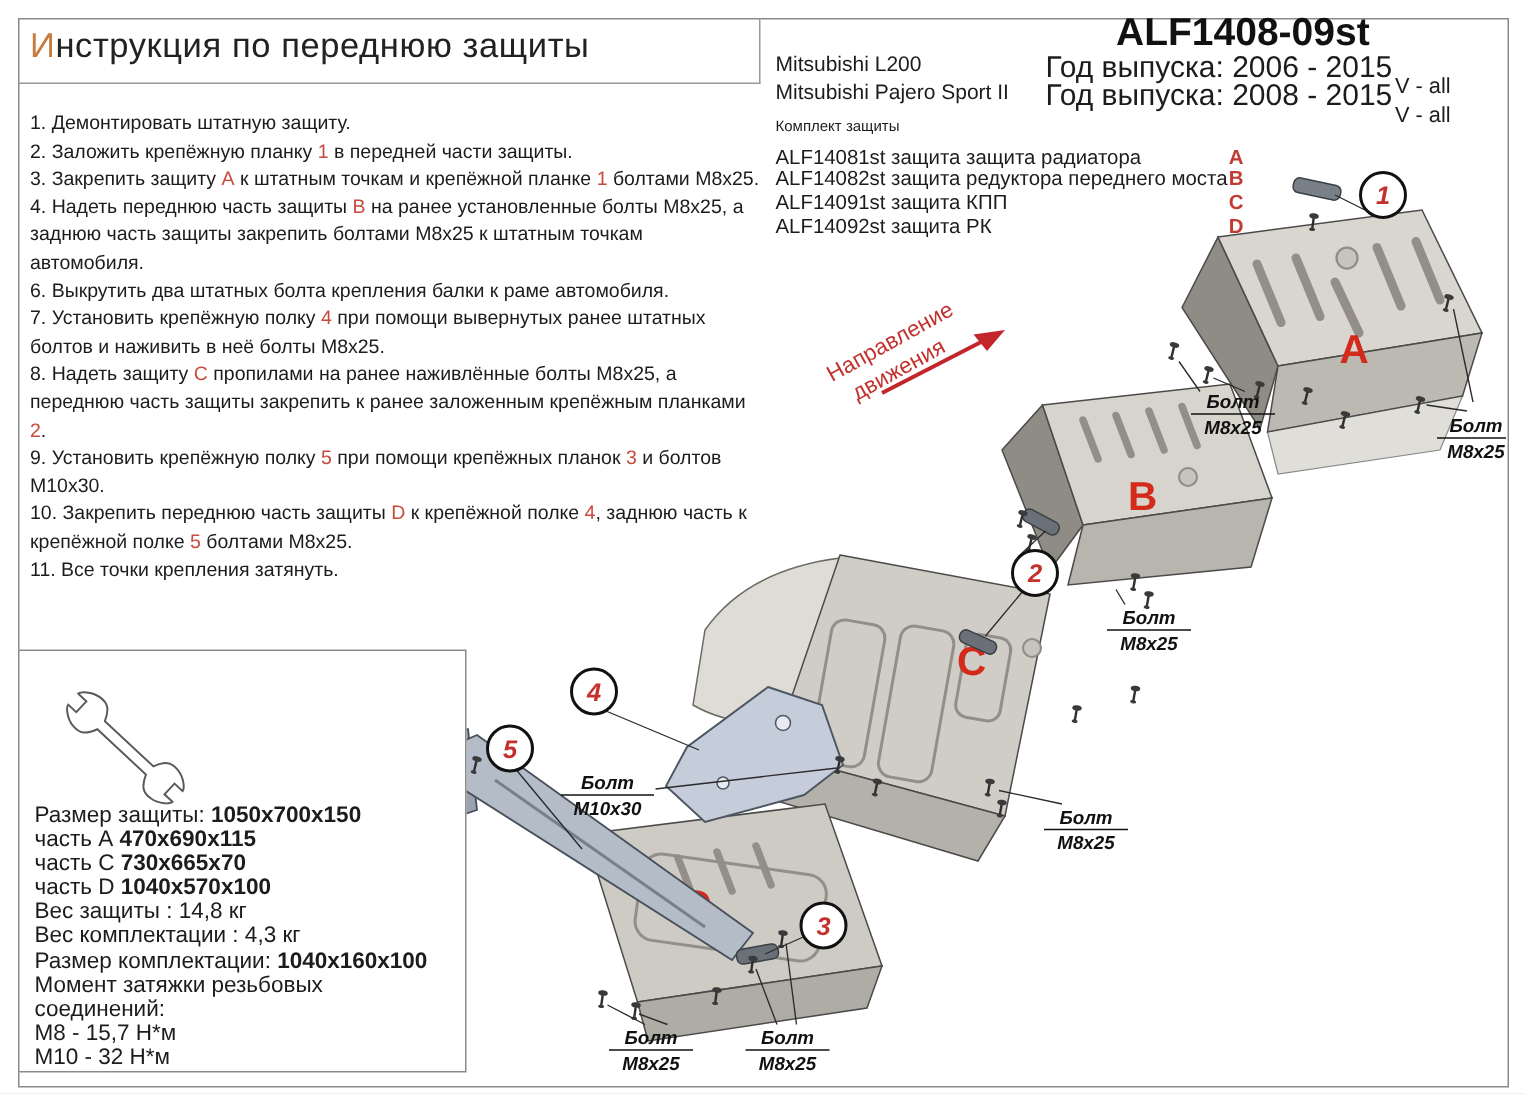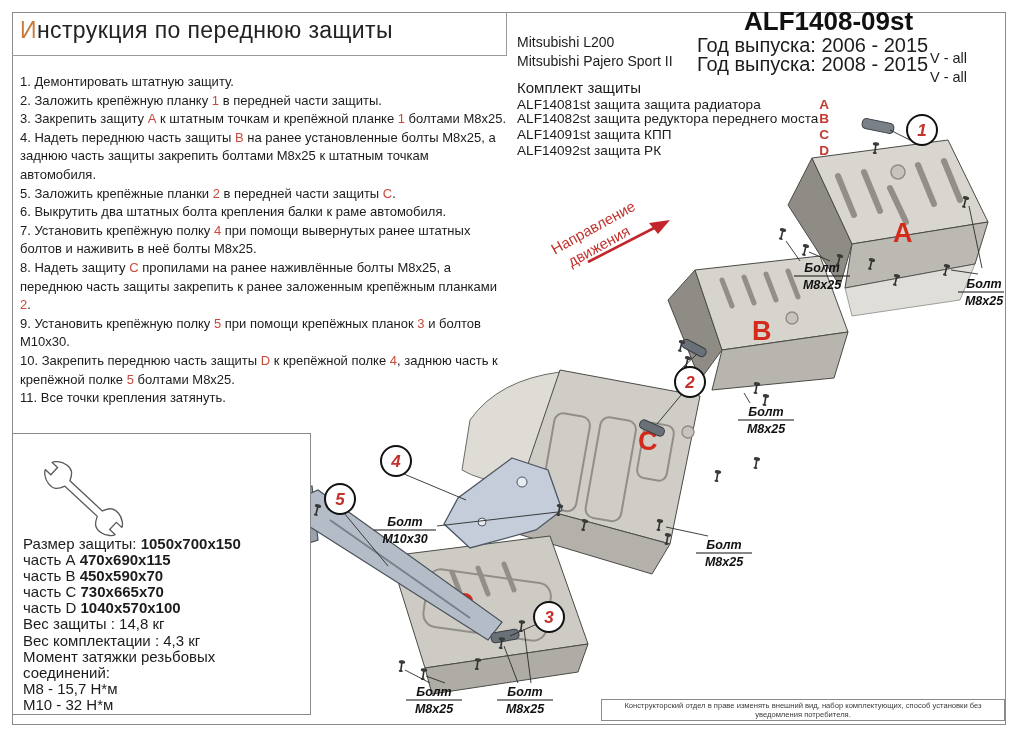--- a/index.html
+++ b/index.html
@@ -9,21 +9,21 @@
   }
   .page-border{position:absolute;left:12px;top:12px;width:992px;height:711px;border:1px solid #8a8a8a;}
   .title-box{position:absolute;left:12px;top:12px;width:494px;height:43px;border-right:1px solid #9a9a9a;border-bottom:1px solid #9a9a9a;}
   .page-title{position:absolute;left:20px;top:17px;font-size:23px;letter-spacing:.4px;color:#222;}
   .title-accent{color:#c77b3c;}
   .part-number{position:absolute;left:744px;top:6px;font-size:26px;font-weight:700;color:#111;}
   .vehicle-row{position:absolute;left:517px;width:470px;height:18px;font-size:14px;}
   .v-model{position:absolute;left:0;top:0;font-weight:400;}
   .v-years{position:absolute;left:180px;top:0;font-size:20px;}
   .v-variant{position:absolute;left:413px;top:16px;font-size:14.5px;}
-  .kit-heading{position:absolute;left:517px;top:79px;font-size:15px;}
+  .kit-heading{position:absolute;left:517px;top:79px;font-size:10px;}
   .kit-row{position:absolute;left:517px;width:312px;height:16px;font-size:13.6px;display:flex;justify-content:space-between;}
   .kit-letter{color:#c23b33;font-weight:600;}
   #instructions{position:absolute;left:20px;top:73px;width:487px;font-size:13px;line-height:18.6px;z-index:2;}
   #instructions p{margin:0;}
   .red{color:#c84a3c;}
   .bold{font-weight:700;}
   .specs-box{position:absolute;left:12px;top:433px;width:297px;height:280px;border:1px solid #8a8a8a;background:#fff;z-index:2;}
   .wrench-wrap{position:absolute;left:8px;top:8px;width:130px;height:115px;}
   #spec-lines{position:absolute;left:10px;top:102px;width:280px;font-size:15px;line-height:16.1px;}
   #spec-lines p{margin:0;}
@@ -72,54 +72,50 @@
   <div class="kit-row" style="top:143px">
     <span>ALF14092st защита РК</span>
     <span class="kit-letter">D</span>
   </div>
 
   <div id="instructions">
       <p><span>1. Демонтировать штатную защиту.</span></p>
       <p><span>2. Заложить крепёжную планку </span><span class="red">1</span><span> в передней части защиты.</span></p>
       <p><span>3. Закрепить защиту </span><span class="red">А</span><span> к штатным точкам и крепёжной планке </span><span class="red">1</span><span> болтами М8х25.</span></p>
       <p><span>4. Надеть переднюю часть защиты </span><span class="red">В</span><span> на ранее установленные болты М8х25, а заднюю часть защиты закрепить болтами М8х25 к штатным точкам автомобиля.</span></p>
-      <p><span>5. Заложить крепёжные планки </span><span class="red">2</span><span> в передней части защиты </span><span class="red">С</span><span>.</span></p>
       <p><span>6. Выкрутить два штатных болта крепления балки к раме автомобиля.</span></p>
       <p><span>7. Установить крепёжную полку </span><span class="red">4</span><span> при помощи вывернутых ранее штатных болтов и наживить в неё болты М8х25.</span></p>
       <p><span>8. Надеть защиту </span><span class="red">С</span><span> пропилами на ранее наживлённые болты М8х25, а переднюю часть защиты закрепить к ранее заложенным крепёжным планками </span><span class="red">2</span><span>.</span></p>
       <p><span>9. Установить крепёжную полку </span><span class="red">5</span><span> при помощи крепёжных планок </span><span class="red">3</span><span> и болтов М10х30.</span></p>
       <p><span>10. Закрепить переднюю часть защиты </span><span class="red">D</span><span> к крепёжной полке </span><span class="red">4</span><span>, заднюю часть к крепёжной полке </span><span class="red">5</span><span> болтами М8х25.</span></p>
       <p><span>11. Все точки крепления затянуть.</span></p>
     </div>
 
   <div class="specs-box">
     <div class="wrench-wrap">
       <svg width="130" height="115" viewBox="0 0 130 115">
         <g transform="translate(62,56) rotate(-47) scale(0.82)">
           <path d="M -4.5,-26 C -14,-30 -17,-34 -16,-42 C -15,-51 -8,-57 -6,-57 L -6,-48 L 6,-48 L 6,-57 C 8,-57 15,-51 16,-42 C 17,-34 14,-30 4.5,-26 L 4.5,28 C 14,32 17,36 16,44 C 15,53 8,59 6,59 L 6,50 L -6,50 L -6,59 C -8,59 -15,53 -16,44 C -17,36 -14,32 -4.5,28 Z" fill="#ffffff" stroke="#5a5a5a" stroke-width="1.6"></path>
         </g>
       </svg>
     </div>
     <div id="spec-lines">
         <p><span>Размер защиты: </span><span class="bold">1050x700x150</span></p>
         <p><span>часть А </span><span class="bold">470x690x115</span></p>
-        <p><span>часть В </span><span class="bold">450x590x70</span></p>
         <p><span>часть С </span><span class="bold">730x665x70</span></p>
         <p><span>часть D </span><span class="bold">1040x570x100</span></p>
         <p><span>Вес защиты : 14,8 кг</span></p>
         <p><span>Вес комплектации : 4,3 кг</span></p>
+        <p><span>Размер комплектации: </span><span class="bold">1040x160x100</span></p>
         <p><span>Момент затяжки резьбовых соединений:</span></p>
         <p><span>М8 - 15,7 Н*м</span></p>
         <p><span>М10 - 32 Н*м</span></p>
       </div>
   </div>
 
-  <div class="footer-box">
-    <span>Конструкторский отдел в праве изменять внешний вид, набор комплектующих, способ установки без уведомления потребителя.</span>
-  </div>
 
   <svg class="diagram" viewBox="0 0 1018 729">
     <defs>
       <g id="bolt">
         <line x1="0" y1="0" x2="0" y2="9" stroke="#2f2f2f" stroke-width="1.6"></line>
         <ellipse cx="0" cy="0" rx="3.2" ry="1.8" fill="#3a3a3a"></ellipse>
         <ellipse cx="0" cy="9" rx="2" ry="1.1" fill="#3a3a3a"></ellipse>
       </g>
     </defs>
 

